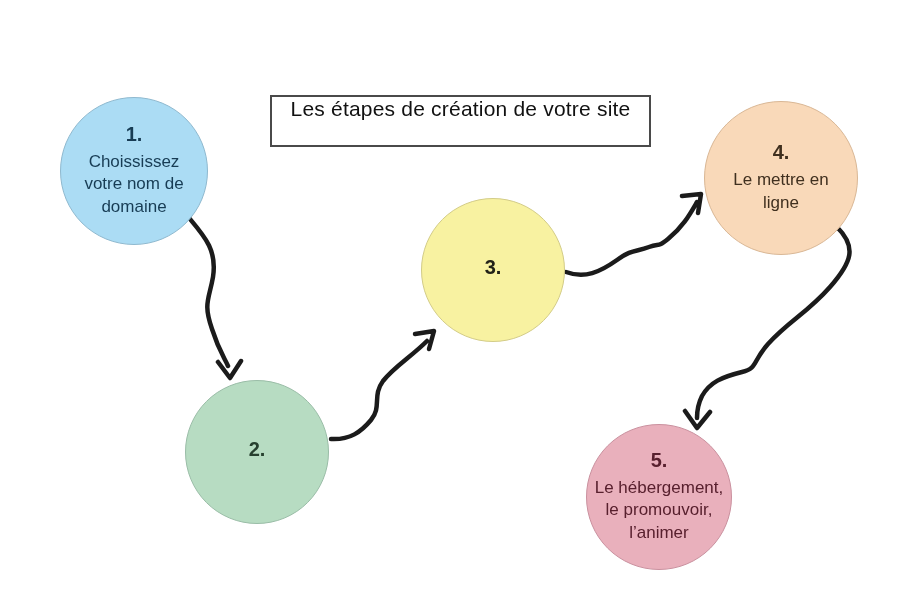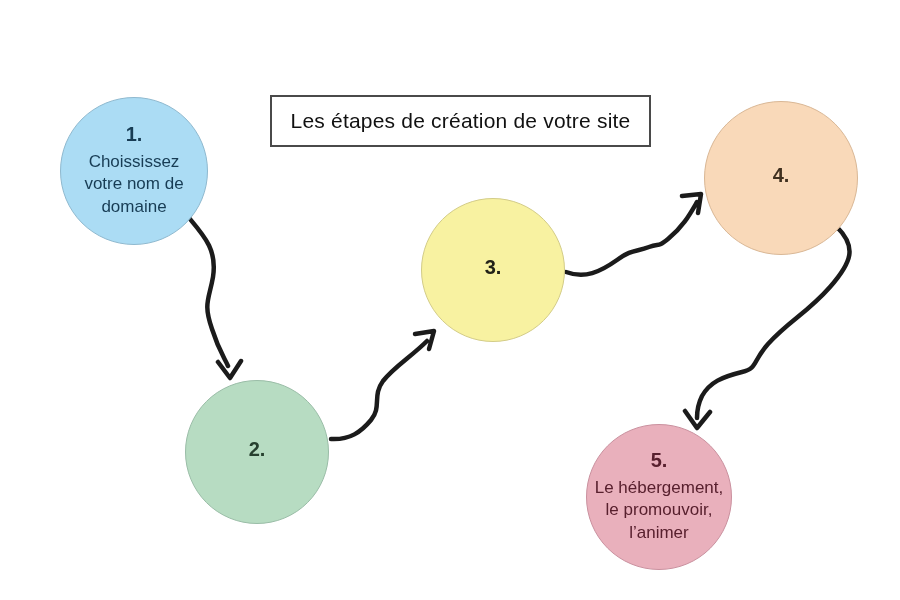--- a/index.html
+++ b/index.html
@@ -17,21 +17,21 @@
     fill:none;
     stroke:#1b1b1b;
     stroke-width:4.5;
     stroke-linecap:round;
     stroke-linejoin:round;
   }
   .title-box{
     position:absolute;left:270px;top:95px;width:377px;height:48px;
     border:2px solid #4a4a4a;
     background:#ffffff;
-    display:flex;align-items:center;justify-content:center;
+    display:flex;justify-content:center;
     z-index:2;
   }
   .title-box .title-text{
     font-size:21px;color:#111111;letter-spacing:.2px;white-space:nowrap;
   }
   .step{
     position:absolute;
     border-radius:50%;
     border:1px solid transparent;
     display:flex;flex-direction:column;align-items:center;justify-content:center;
@@ -77,20 +77,22 @@
   <div class="step step-2" style="background: rgb(183, 220, 194); border-color: rgb(154, 189, 167); color: rgb(39, 64, 47);">
     <div class="step-number">2.</div>
   </div>
 
   <div class="step step-3" style="background: rgb(248, 242, 161); border-color: rgb(211, 204, 136); color: rgb(34, 34, 24);">
     <div class="step-number">3.</div>
   </div>
 
   <div class="step step-4" style="background: rgb(249, 217, 185); border-color: rgb(217, 183, 149); color: rgb(64, 48, 31);">
     <div class="step-number">4.</div>
+    <div class="step-label">Le mettre en
+ligne</div>
   </div>
 
   <div class="step step-5" style="background: rgb(233, 176, 188); border-color: rgb(202, 145, 159); color: rgb(88, 32, 46);">
     <div class="step-number">5.</div>
     <div class="step-label">Le hébergement,
 le promouvoir,
 l’animer</div>
   </div>
 
 </div>

